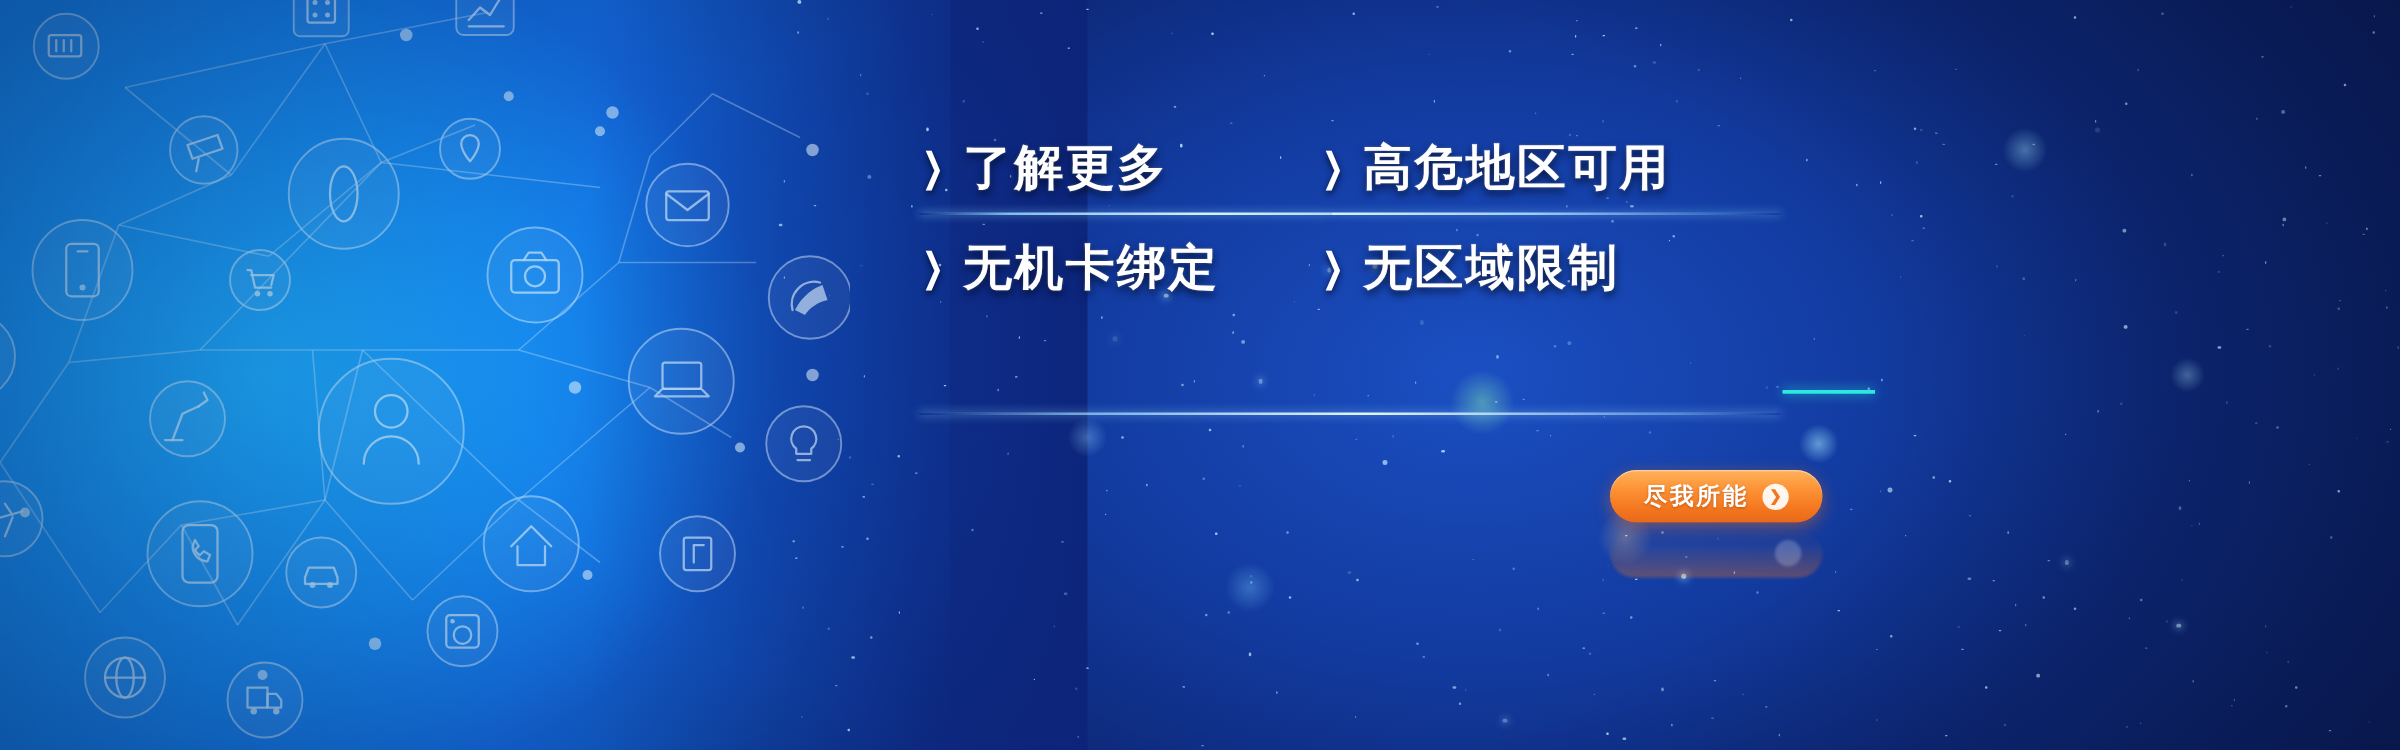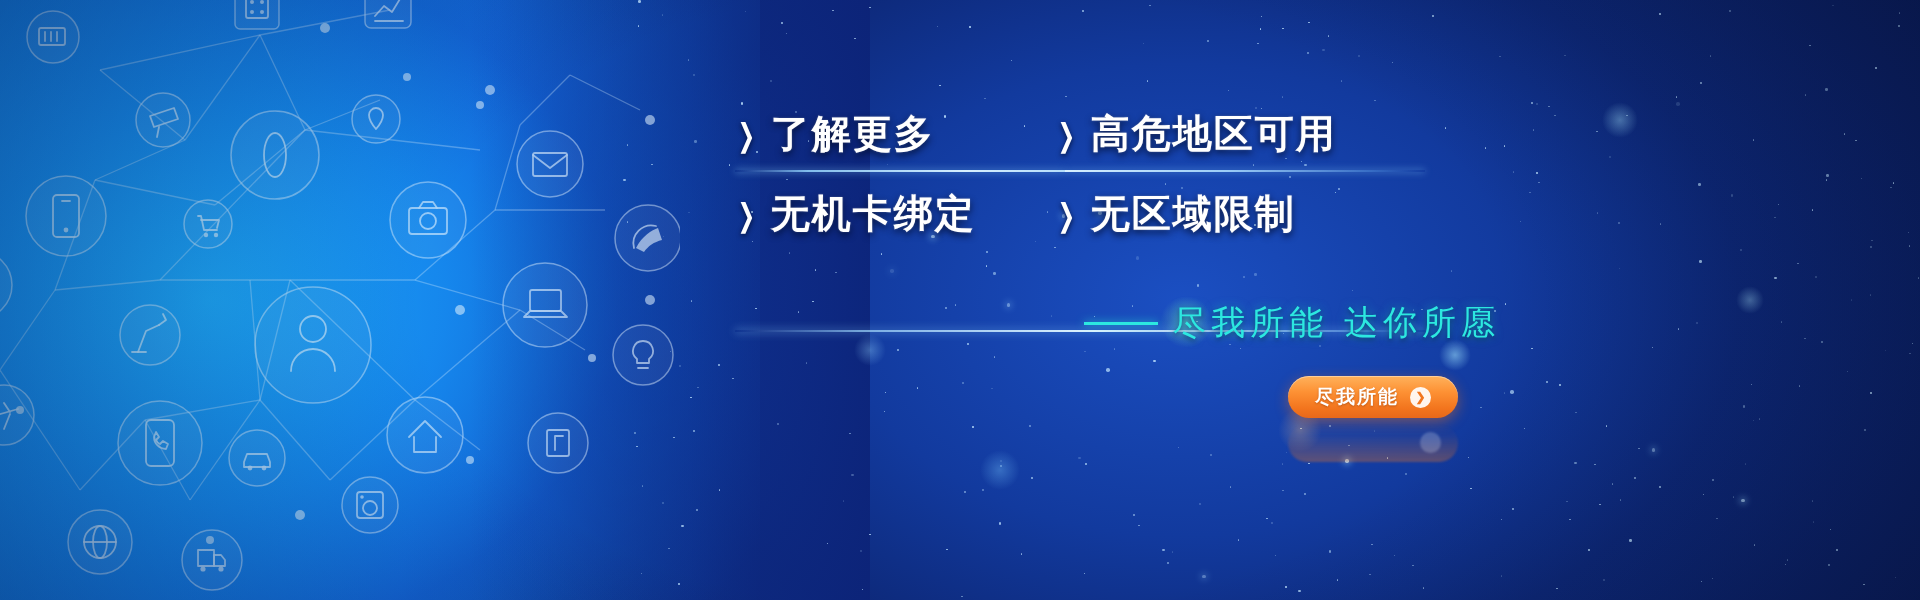--- a/index.html
+++ b/index.html
@@ -731,21 +731,20 @@
         </div>
         <div class="divider d3"></div>
       </div>
 
     </div>
   </div>
 
   <div class="slogan-wrap">
     <span class="slogan">
       <span class="slogan-dash"></span>
-      <span>尽我所能  达你所愿</span>
     </span>
   </div>
 
   <div class="cta-wrap">
     <button class="cta">
       <span class="cta-label">尽我所能</span>
       <span class="cta-arrow">❯</span>
     </button>
     <div class="cta-reflect">
       <span class="cta-arrow-g"></span>

